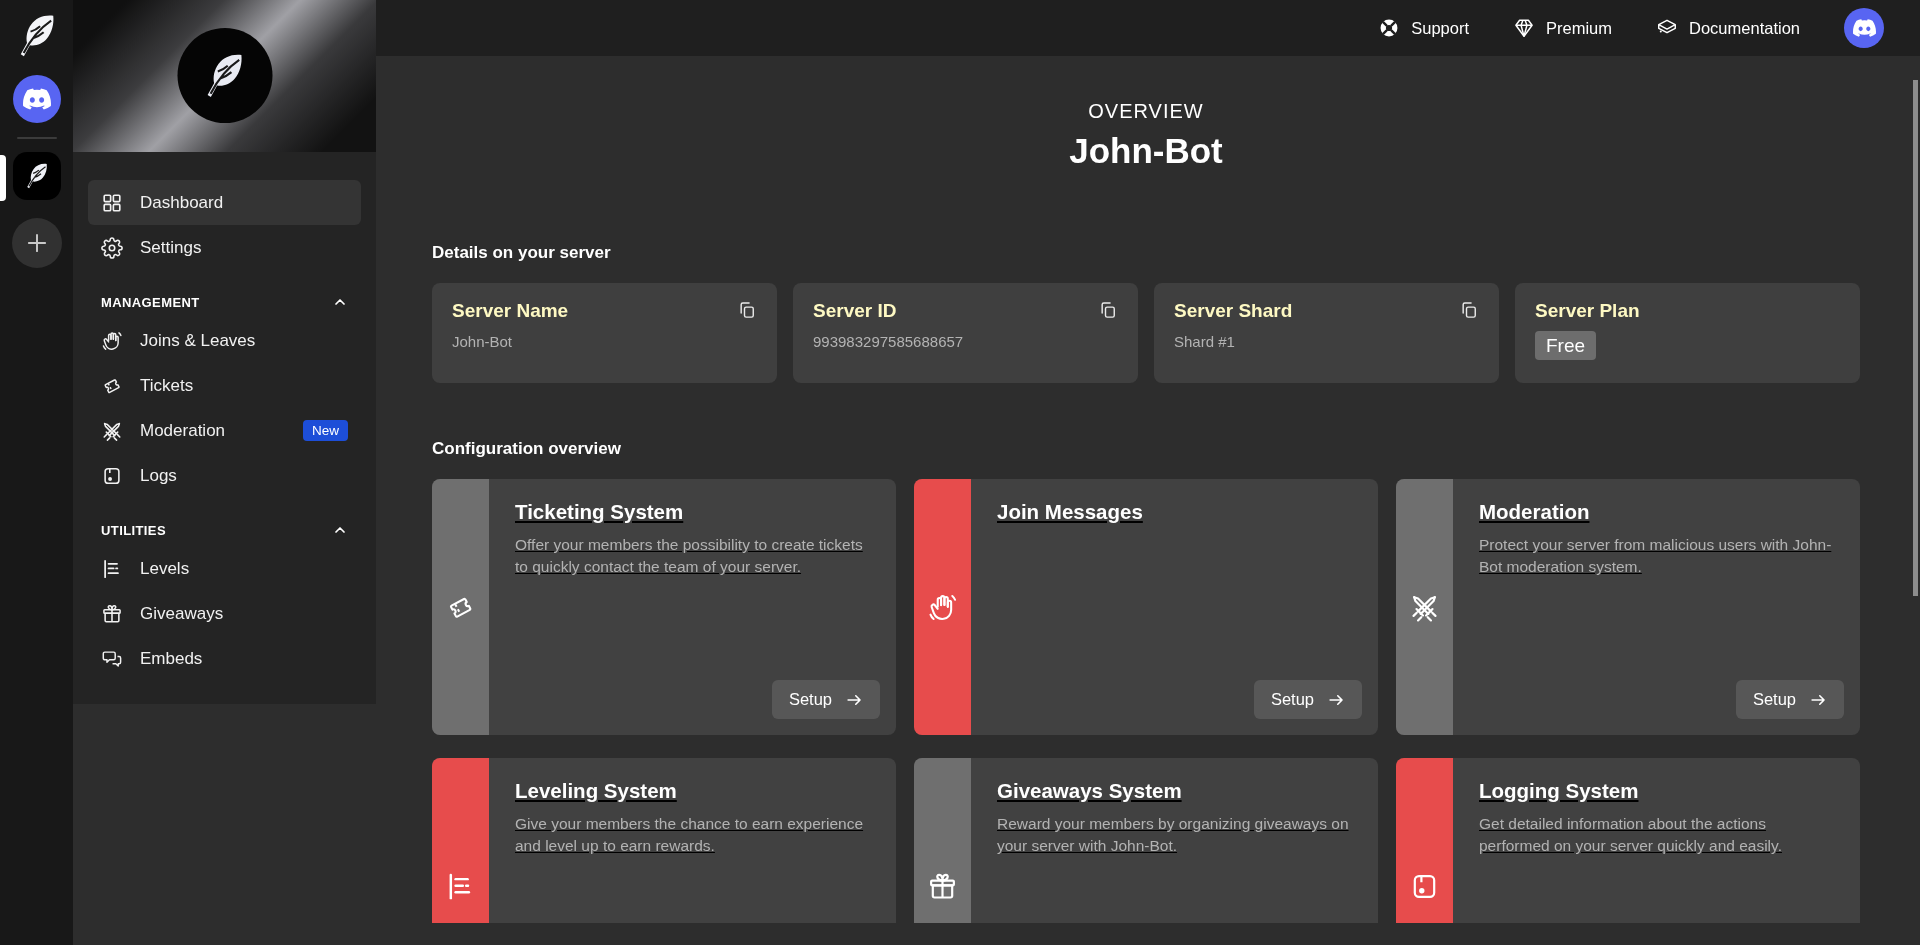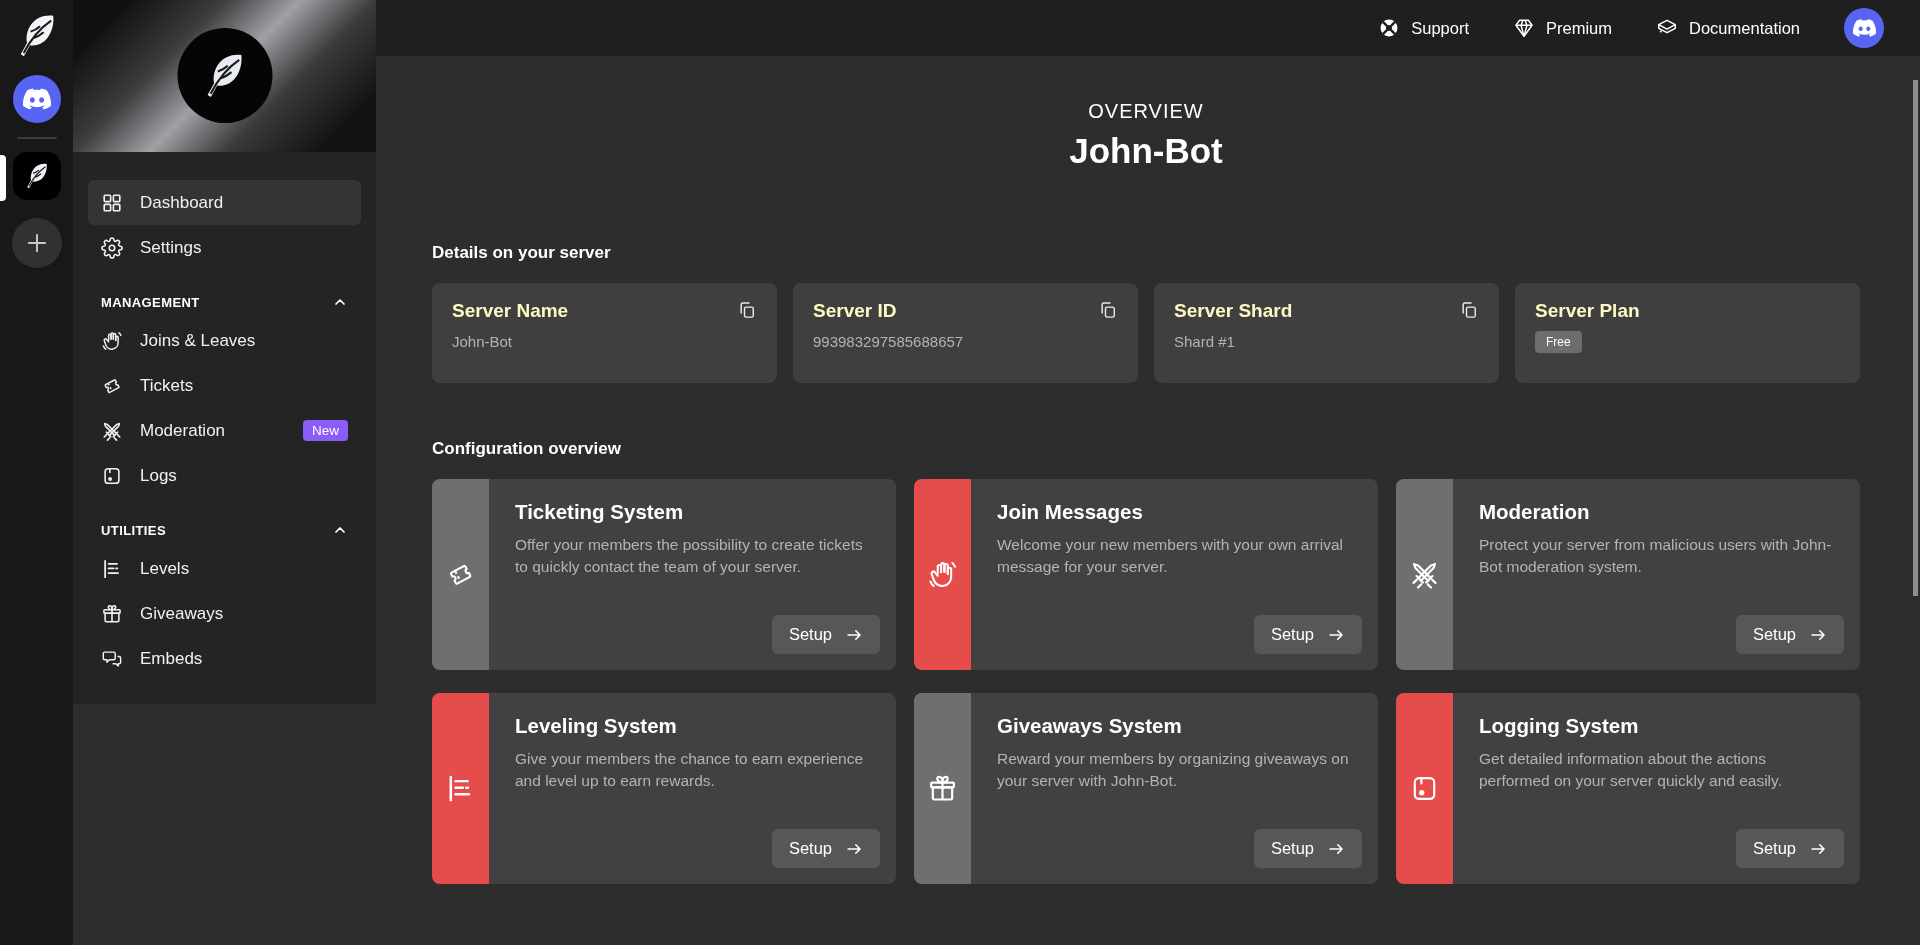--- a/index.html
+++ b/index.html
@@ -34,21 +34,21 @@
   }
   .banner-avatar{position:absolute;left:50%;top:28px;transform:translateX(-50%);
      width:95px;height:95px;border-radius:50%;background:#050505;
      display:flex;align-items:center;justify-content:center;color:#e9ebf3;}
   .banner-avatar svg{width:52px;height:52px;}
   .menu{padding:28px 15px 0 15px;}
   .menu-item{display:flex;align-items:center;height:45px;padding:0 13px;border-radius:6px;
      color:#f1f1f1;font-size:17px;cursor:pointer;}
   .menu-item.active{background:#343434;}
   .menu-item svg{width:22px;height:22px;margin-right:17px;flex:none;color:#f1f1f1;}
-  .badge-new{margin-left:auto;background:#8b5cf6;color:#fff;font-size:13.5px;
+  .badge-new{margin-left:auto;background:#1d4ed8;color:#fff;font-size:13.5px;
      padding:4px 9px;border-radius:4px;line-height:1;}
   .section-head{display:flex;align-items:center;justify-content:space-between;
      color:#fff;font-size:13px;font-weight:bold;letter-spacing:.4px;
      padding:0 13px;margin:24px 0 8px;}
   .section-head svg{width:16px;height:16px;color:#fff;}
 
   
   .main{position:absolute;left:376px;top:0;width:1544px;height:945px;}
   .topbar{height:56px;background:#1f1f1f;display:flex;align-items:center;
      justify-content:flex-end;gap:44px;padding-right:36px;box-sizing:border-box;}
@@ -64,26 +64,26 @@
 
   .section-title{color:#fff;font-size:17px;font-weight:800;}
   .details-section{margin-top:72px;}
   .stats-grid{display:grid;grid-template-columns:repeat(4,1fr);gap:16px;margin-top:20px;}
   .stat-card{background:#3f3f3f;border-radius:8px;height:100px;padding:17px 20px;box-sizing:border-box;}
   .stat-head{display:flex;justify-content:space-between;align-items:flex-start;}
   .stat-label{color:#fef9c3;font-size:19px;font-weight:800;}
   .copy-btn{background:none;border:none;padding:0;color:#ececec;}
   .copy-btn svg{width:20px;height:20px;}
   .stat-value{color:#b3b3b3;font-size:15px;margin-top:11px;}
-  .badge-free{display:inline-block;background:#6d6d6d;color:#fff;font-size:12px;
+  .badge-free{display:inline-block;background:#6d6d6d;color:#fff;font-size:19px;
      padding:5px 11px;border-radius:4px;margin-top:9px;line-height:1;}
 
   .config-section{margin-top:56px;}
   .feature-grid{display:grid;grid-template-columns:repeat(3,1fr);gap:23px 18px;margin-top:20px;}
-  .feature-card{display:flex;height:191px;border-radius:8px;overflow:hidden;background:#414141;}
+  .feature-card{display:flex;height:256px;border-radius:8px;overflow:hidden;background:#414141;text-decoration:underline;}
   .feature-stripe{width:57px;flex:none;display:flex;align-items:center;justify-content:center;color:#fff;}
   .stripe-gray{background:#6f6f6f;}
   .stripe-red{background:#e74c4c;}
   .feature-stripe svg{width:31px;height:31px;}
   .feature-body{flex:1;padding:21px 26px;position:relative;box-sizing:border-box;}
   .feature-title{color:#fff;font-size:20.5px;font-weight:800;}
   .feature-desc{color:#b3b3b3;font-size:15.5px;line-height:1.45;margin-top:10px;max-width:430px;}
   .setup-btn{position:absolute;right:16px;bottom:16px;background:#575757;color:#fff;border:none;
      border-radius:6px;padding:10px 17px;font-size:16.5px;display:flex;align-items:center;gap:14px;}
   .setup-btn svg{width:17px;height:14px;color:#fff;}
@@ -399,21 +399,20 @@
         </div>
 
         <div class="feature-card">
           <div class="feature-stripe stripe-red">
             <svg>
                 <use href="#i-wave"></use>
               </svg>
           </div>
           <div class="feature-body">
             <div class="feature-title">Join Messages</div>
-            <div class="feature-desc">Welcome your new members with your own arrival message for your server.</div>
             <button class="setup-btn">
               <span>Setup</span>
               <svg>
                   <use href="#i-arrow-right"></use>
                 </svg>
             </button>
           </div>
         </div>
 
         <div class="feature-card">

